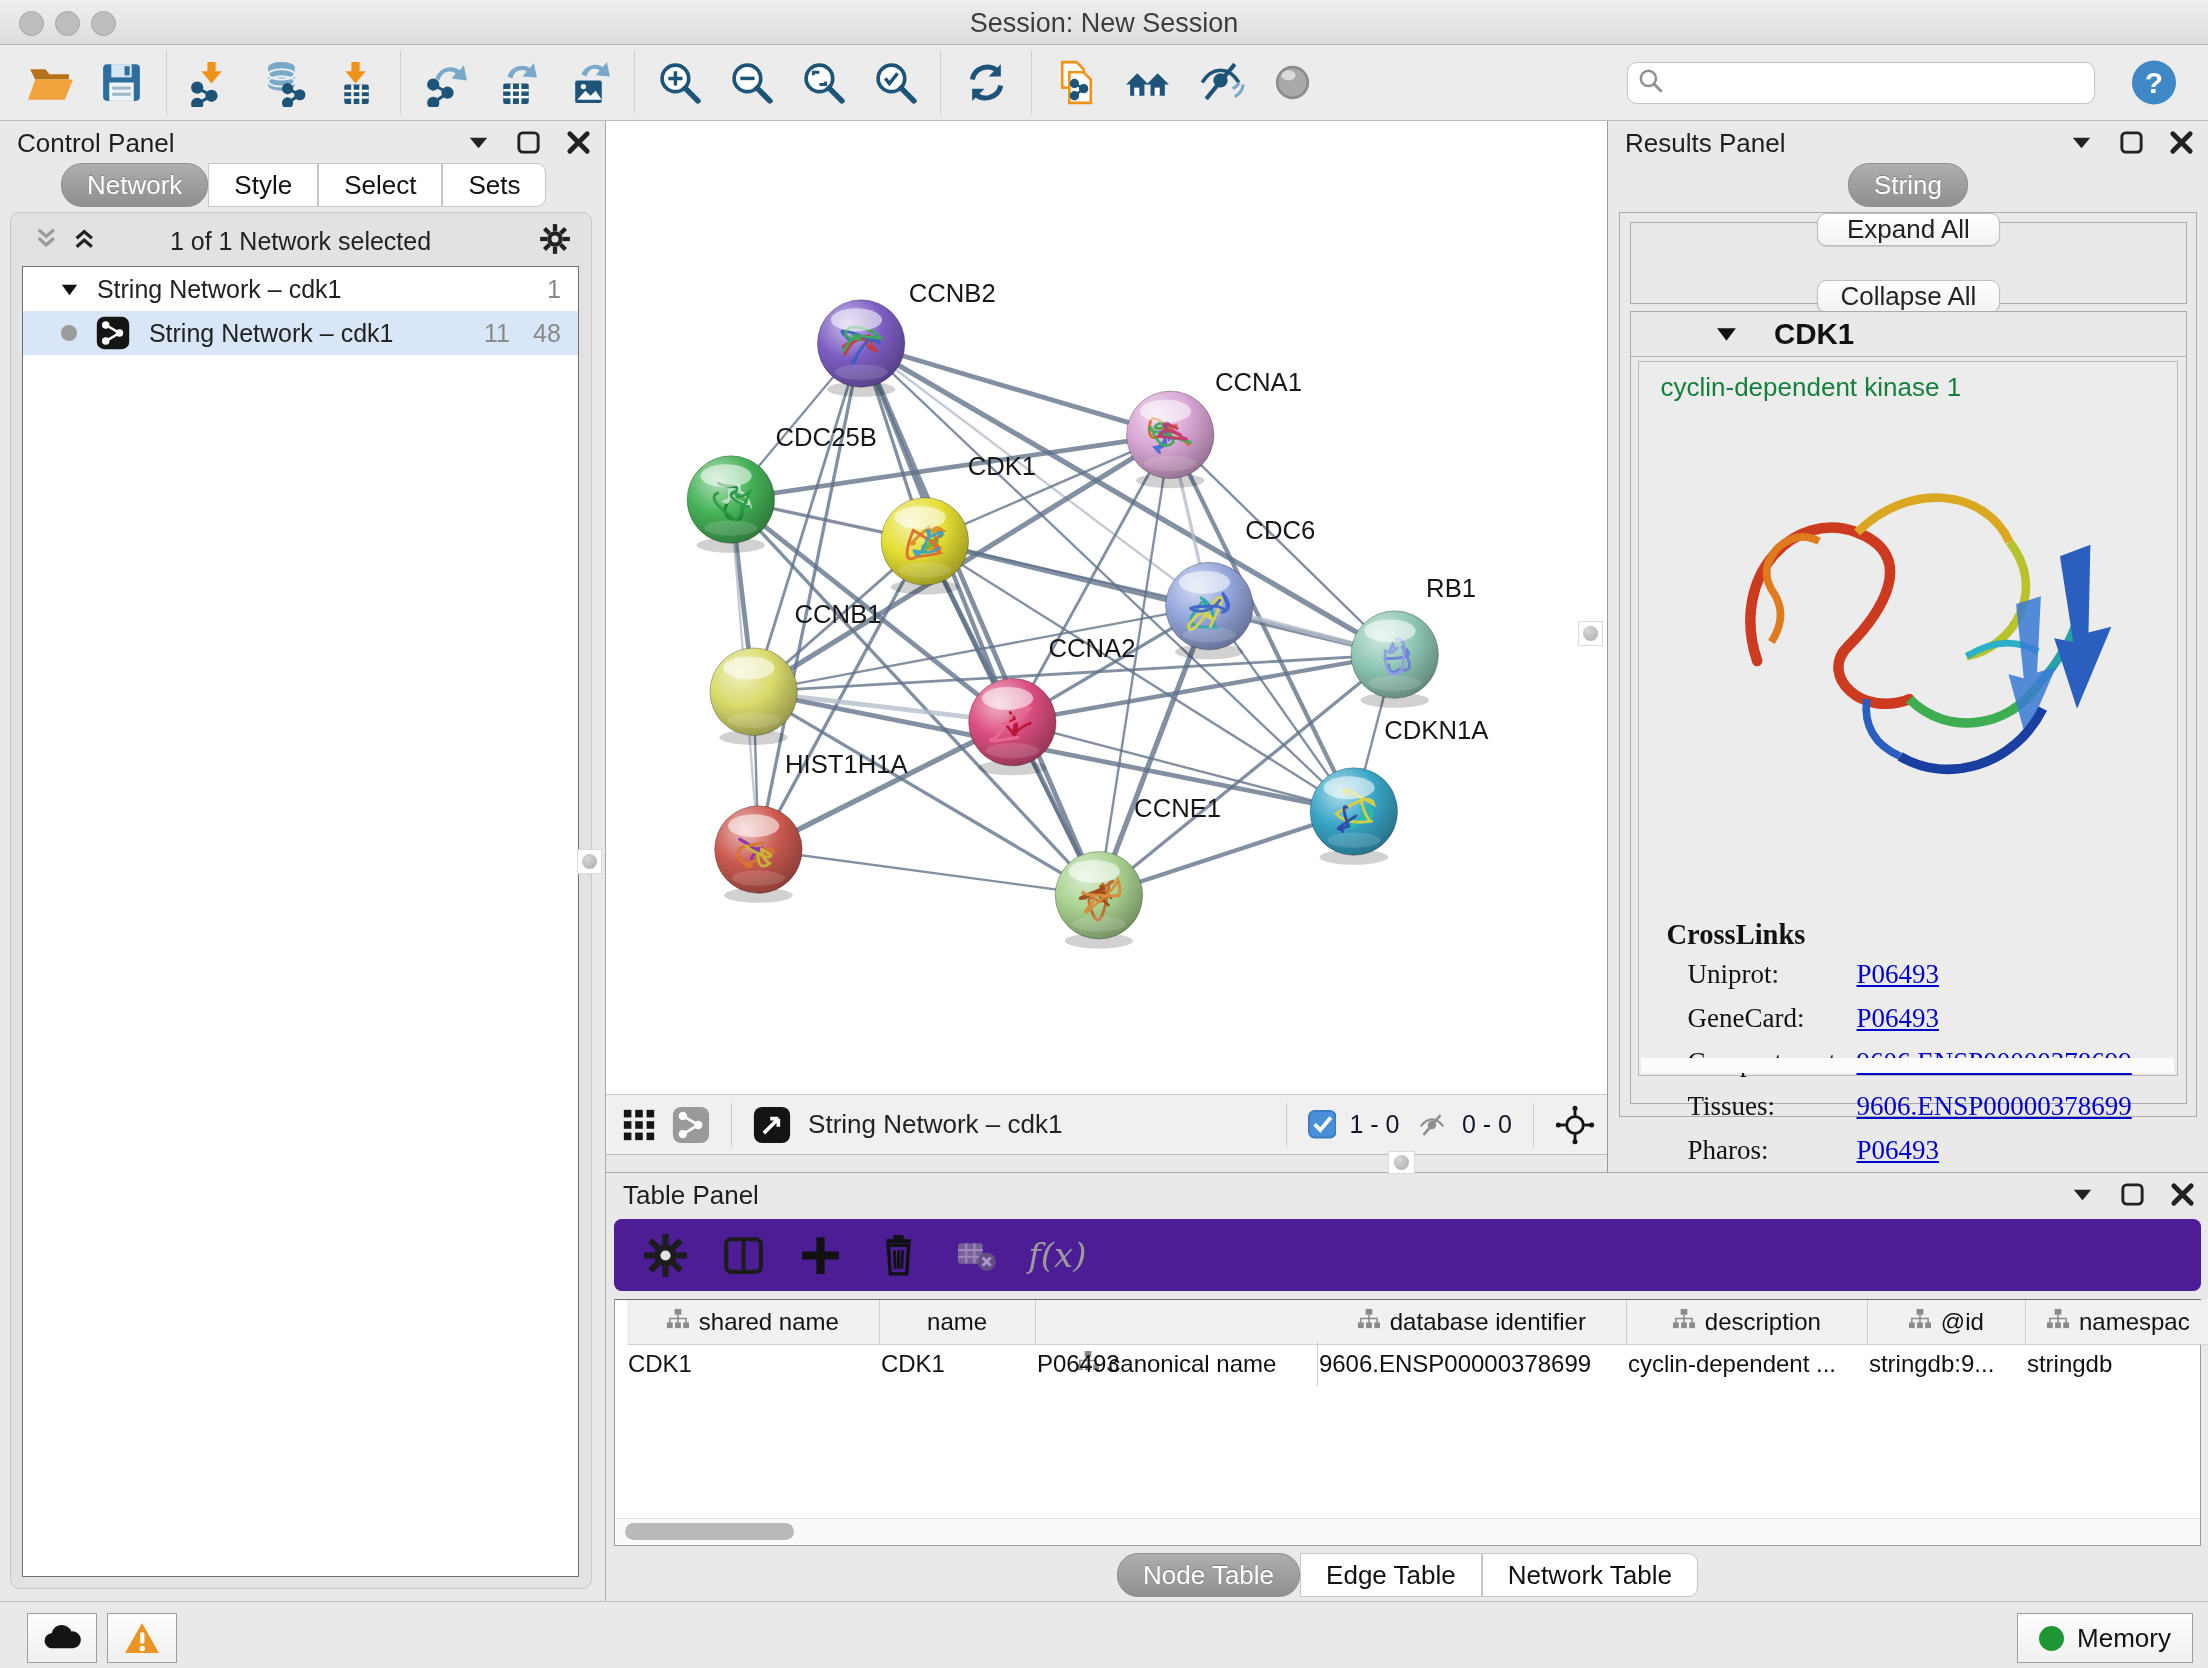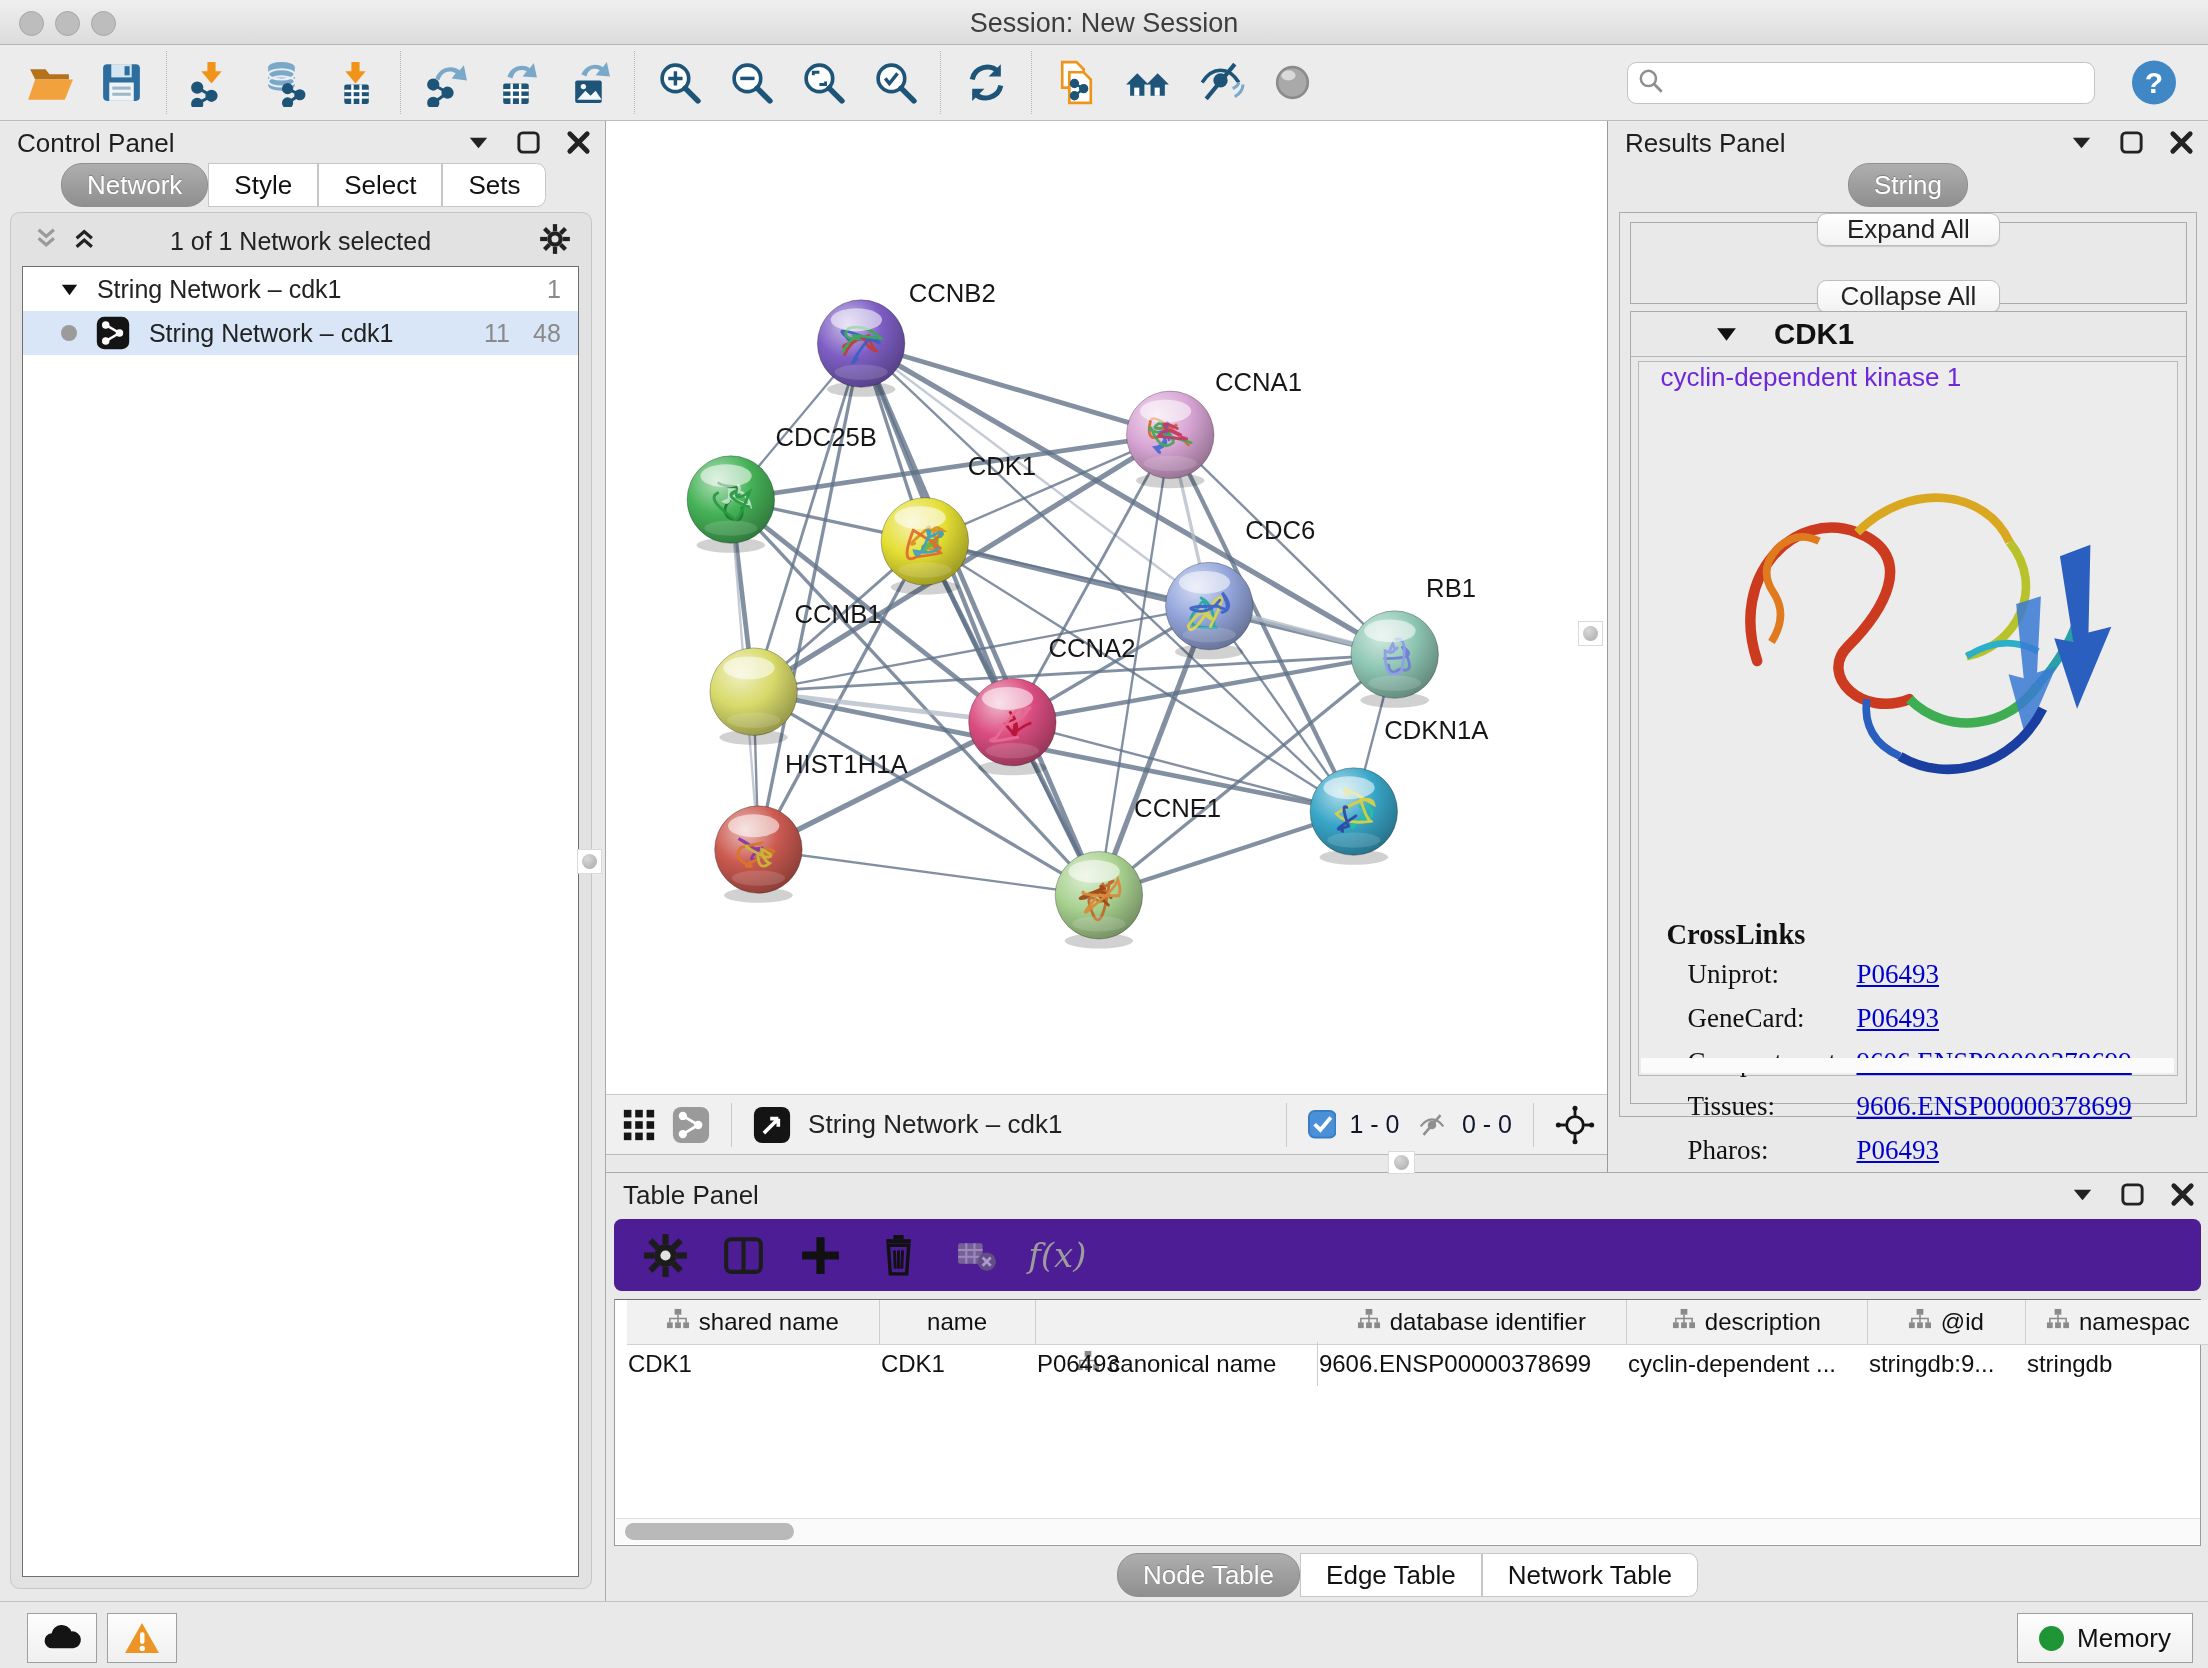--- a/index.html
+++ b/index.html
@@ -77,21 +77,21 @@
     background:#e9e9e9;display:flex;align-items:center;justify-content:center;gap:34px;box-sizing:border-box;flex-direction:column;}
   .rp-btn{min-width:181px;height:44px;background:linear-gradient(#ffffff,#f2f2f2);
     border:1px solid #bdbdbd;border-radius:9.5px;font-size:26px;display:inline-flex;
     align-items:center;justify-content:center;box-shadow:0 1px 1px rgba(0,0,0,.15);}
   #rp-sub2{position:absolute;left:9.5px;top:98px;width:557px;height:793px;border:1px solid #ababab;
     background:#e9e9e9;box-sizing:border-box;}
   #rp-generow{position:absolute;left:0;top:0;width:100%;height:44px;border-bottom:1px solid #b5b5b5;}
   #rp-gene{position:absolute;left:143px;top:4.8px;font-size:29.5px;font-weight:bold;color:#111;}
   #rp-inner{position:absolute;left:7.6px;top:49px;width:540px;height:715px;background:#ececec;
     border:1px solid #b9b9b9;box-sizing:border-box;}
-  #rp-desc{position:absolute;left:21px;top:0;font-size:26px;color:#6d28d9;}
+  #rp-desc{position:absolute;left:21px;top:10px;font-size:26px;color:#15803d;}
   #rp-structure{position:absolute;left:42px;top:61px;}
   #rp-cl-title{position:absolute;left:27px;top:557px;font-family:"Liberation Serif","DejaVu Serif",serif;
     font-size:28.5px;font-weight:bold;color:#111;}
   #rp-cl-rows{position:absolute;left:48px;top:597px;width:476px;}
   .cl-row{height:44px;font-family:"Liberation Serif","DejaVu Serif",serif;font-size:27px;display:flex;}
   .cl-label{width:169px;color:#111;}
   .cl-link{color:#0000cc;text-decoration:underline;}
   #rp-hscroll{position:absolute;left:1.9px;bottom:1.9px;width:533px;height:15px;background:#fbfbfb;}
 
   

